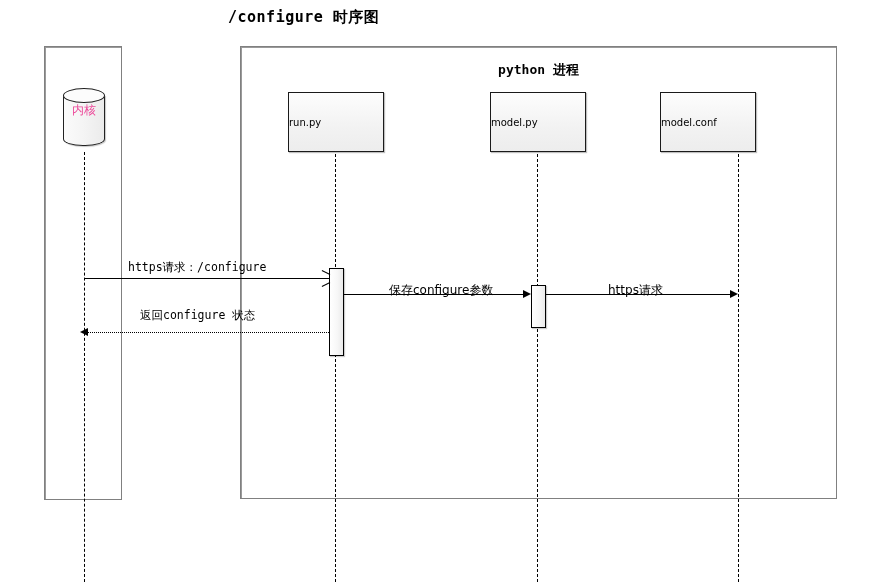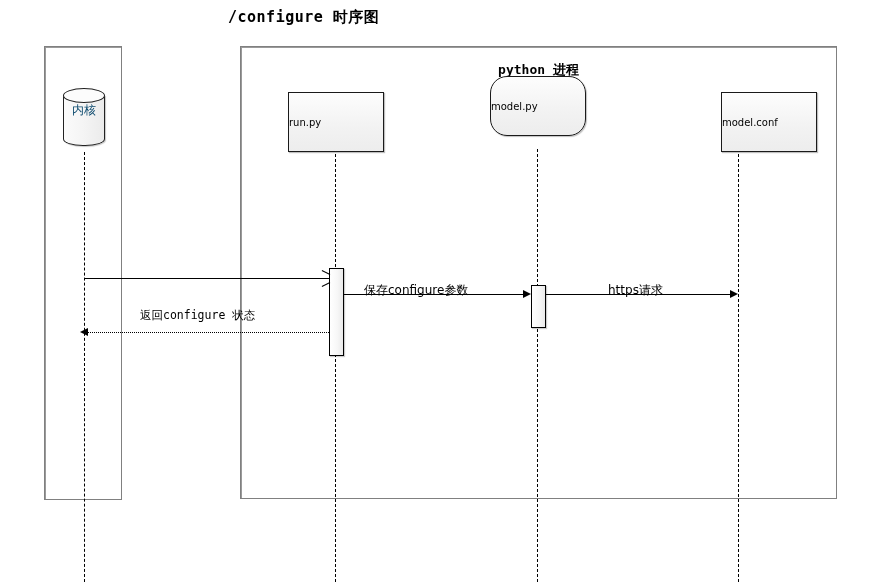--- a/index.html
+++ b/index.html
@@ -115,21 +115,21 @@
   }
   .cyl-label {
     position: absolute;
     left: 0;
     top: 14px;
     width: 42px;
     text-align: center;
     font-family: "DejaVu Sans", "Liberation Sans", sans-serif;
     font-size: 12px;
     line-height: 16px;
-    color: #0c4a6e;
+    color: #ec4899;
   }
   
   .activation {
     position: absolute;
     width: 13px;
     border: 1px solid #000000;
     background: linear-gradient(90deg, #ffffff 0%, #f7f7f7 55%, #eaeaea 100%);
     box-shadow: 1px 1px 1px rgba(0,0,0,0.2);
   }
   
@@ -213,34 +213,35 @@
 
   <div class="cylinder">
     <div class="cyl-body"></div>
     <div class="cyl-top"></div>
     <div class="cyl-label">内核</div>
   </div>
 
   <div class="participant" style="left:288px; top:92px;">
     <span>run.py</span>
   </div>
-  <div class="participant" style="left:490px; top:76px;border-radius:17px;">
+  <div class="participant" style="left:490px; top:92px;">
     <span>model.py</span>
   </div>
-  <div class="participant" style="left:721px; top:92px;">
+  <div class="participant" style="left:660px; top:92px;">
     <span>model.conf</span>
   </div>
 
   <div class="activation" style="left:329px; top:268px; height:86px;"></div>
   <div class="activation" style="left:531px; top:285px; height:41px;"></div>
 
+  <div class="msg-label mono" style="left:128px; top:260px;">https请求：/configure</div>
   <div class="msg-line" style="left:84px; top:278px; width:245px;"></div>
   <div class="arrow-open-right" style="left:321px; top:274px;"></div>
 
-  <div class="msg-label" style="left:364px; top:282px;">保存configure参数</div>
+  <div class="msg-label" style="left:389px; top:282px;">保存configure参数</div>
   <div class="msg-line" style="left:343px; top:294px; width:181px;"></div>
   <div class="arrow-right" style="left:523px; top:290px;"></div>
 
   <div class="msg-label" style="left:608px; top:282px;">https请求</div>
   <div class="msg-line" style="left:545px; top:294px; width:185px;"></div>
   <div class="arrow-right" style="left:730px; top:290px;"></div>
 
   <div class="msg-label mono" style="left:140px; top:308px;">返回configure 状态</div>
   <div class="msg-line dotted" style="left:88px; top:332px; width:241px;"></div>
   <div class="arrow-left" style="left:80px; top:328px;"></div>

